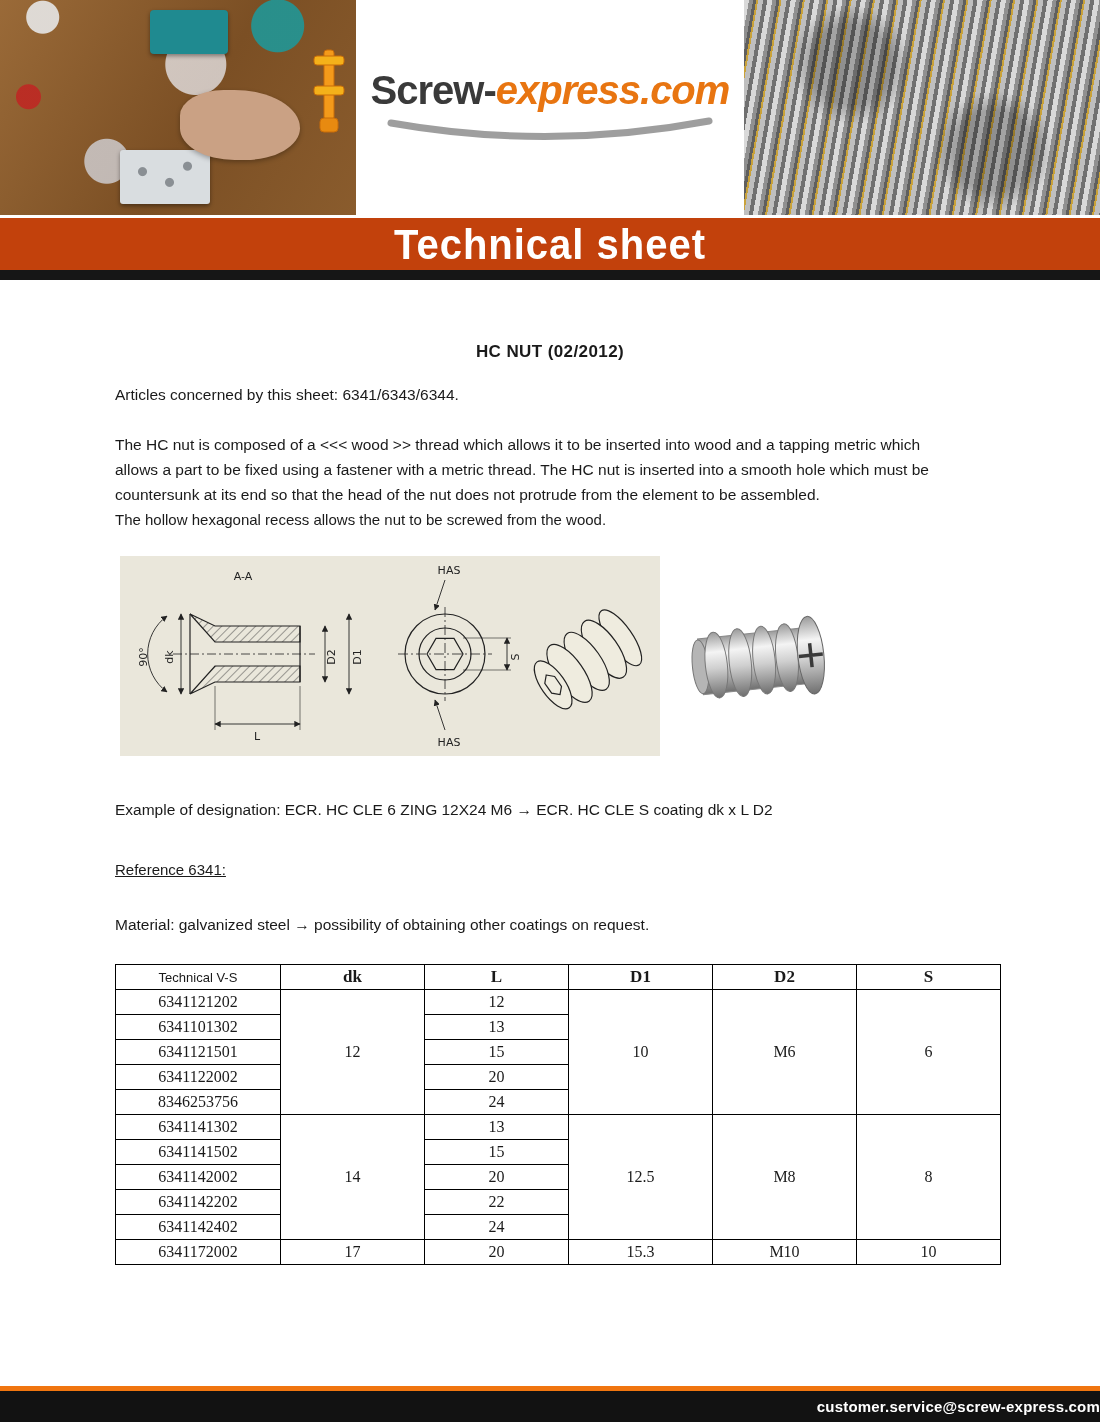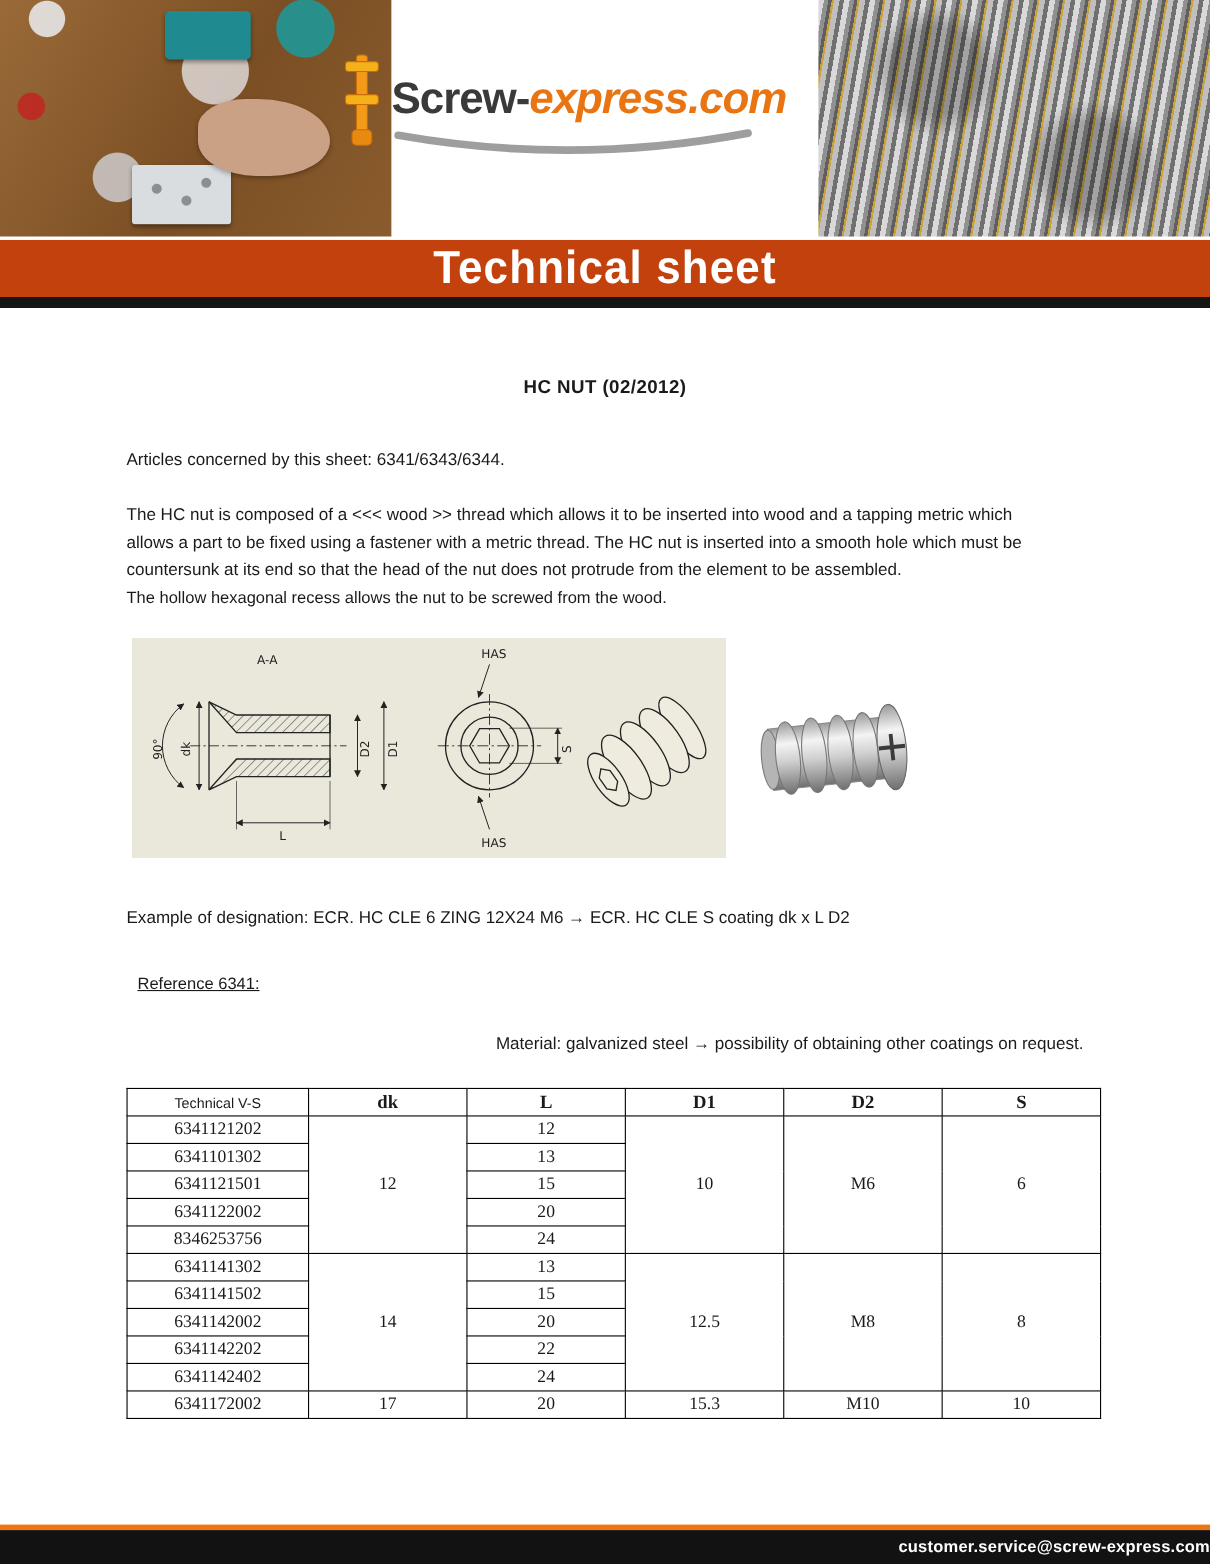--- a/index.html
+++ b/index.html
@@ -27,45 +27,45 @@
                        radial-gradient(circle at 75% 30%, #8a8f94 0 4px, transparent 5px); }
   .photo-left .hand { position:absolute; width:120px; height:70px; left:180px; top:90px; background:#caa184; border-radius:40% 60% 50% 50%; box-shadow:0 2px 5px rgba(0,0,0,.3); }
   .photo-right {
     right:0; width:356px;
     background:
       radial-gradient(circle at 30% 30%, rgba(0,0,0,.25) 0 40px, transparent 60px),
       radial-gradient(circle at 70% 70%, rgba(0,0,0,.25) 0 40px, transparent 60px),
       repeating-linear-gradient(100deg,#d9d9d9 0 5px,#909090 5px 9px,#5f5f5f 9px 12px,#c9a23a 12px 14px,#bfbfbf 14px 19px,#707070 19px 23px);
   }
   .logo-area { position:absolute; left:356px; right:356px; top:0; height:215px;
-    display:flex; flex-direction:column; align-items:flex-start; justify-content:center; background:#fff; }
+    display:flex; flex-direction:column; align-items:center; justify-content:center; background:#fff; }
   .logo-line { font-size:40px; font-weight:bold; letter-spacing:-1px; white-space:nowrap; }
   .logo-dark { color:#3a3a3a; }
   .logo-orange { color:#e87511; font-style:italic; }
   .tool-icon { position:absolute; left:-46px; top:46px; }
   .swoosh { margin-top:4px; }
 
   .banner { height:52px; background:#c2410c; display:flex; align-items:center; justify-content:center; }
   .banner-text { color:#fff; font-size:40px; font-weight:bold; letter-spacing:1px; transform:scaleY(1.05); }
   .banner-shadow { height:10px; background:#161616; }
 
   
   .main { padding:0 115px; }
   .doc-title { text-align:center; font-size:17px; font-weight:bold; letter-spacing:.4px; margin-top:62px; }
-  .articles { margin-top:48px; font-size:15.5px; }
+  .articles { margin-top:24px; font-size:15.5px; }
   .desc { margin-top:28px; font-size:15.5px; line-height:1.62; max-width:840px; }
   .hollow { margin-top:4px; font-size:15px; }
 
   .diagram-wrap { margin-top:26px; }
   .diagram-svg text { font-family:"DejaVu Sans",sans-serif; font-size:11px; fill:#222; }
 
   .example { margin-top:38px; font-size:15.5px; }
-  .reference { margin-top:42px; font-size:15px;margin-left:10px; }
+  .reference { margin-top:42px; font-size:15px; }
   .reference span { text-decoration:underline; }
-  .material { margin-top:38px; font-size:15.5px;text-align:right; }
+  .material { margin-top:38px; font-size:15.5px; }
 
   
   table.dims { margin-top:30px; border-collapse:collapse; width:885px; table-layout:fixed; }
   table.dims th, table.dims td { border:1px solid #000; text-align:center; padding:1px 2px; height:25px; }
   table.dims td { font-family:"Liberation Serif",serif; font-size:16px;text-align:center; }
   th.h-ref { font-family:"Liberation Sans",sans-serif; font-size:13px; font-weight:normal; text-align:left; padding-left:6px; }
   th.h-dim { font-family:"Liberation Serif",serif; font-size:17px; font-weight:bold; }
 
   
   .footer { position:absolute; left:0; right:0; bottom:0; }

